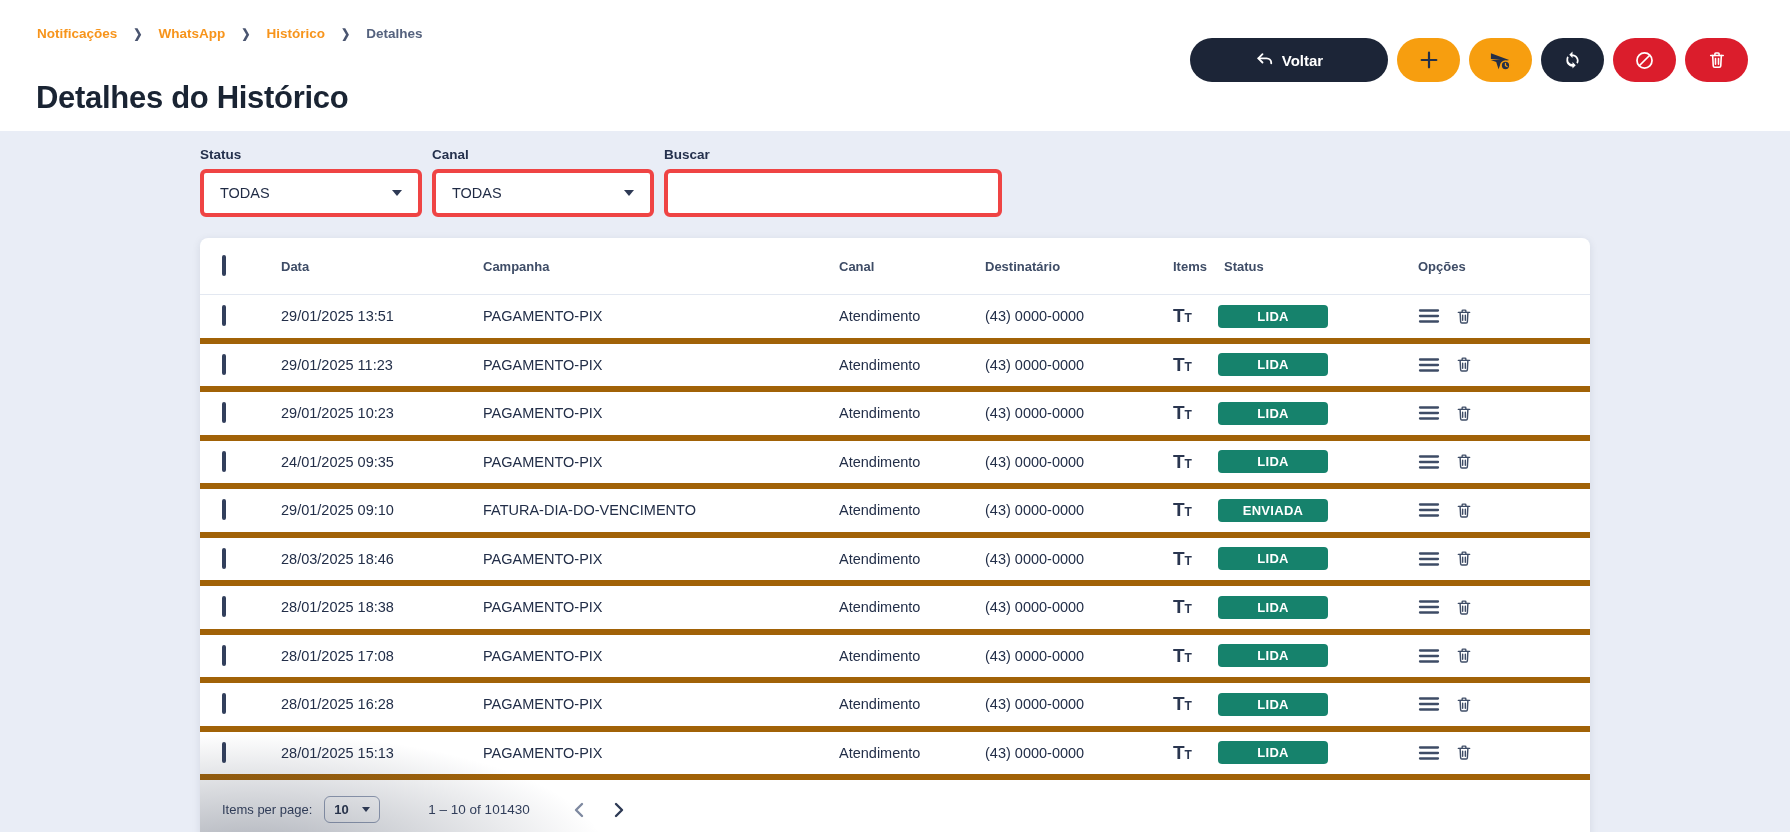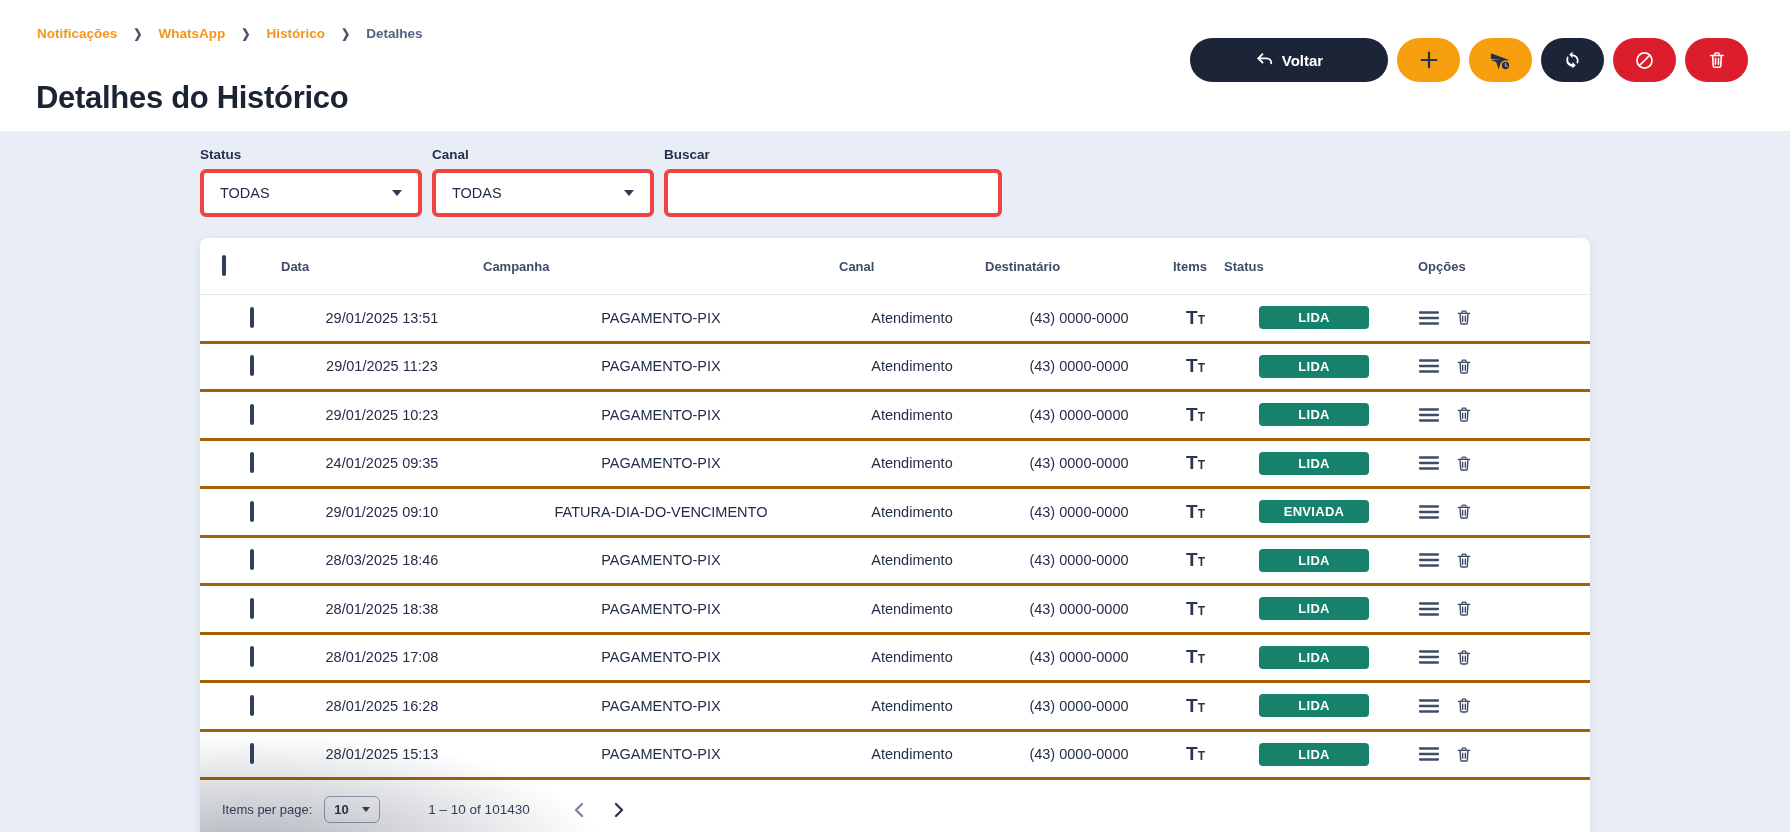--- a/index.html
+++ b/index.html
@@ -51,21 +51,21 @@
     box-shadow:0 2px 8px rgba(25,35,60,0.10); overflow:hidden; }
   .card-vignette { position:absolute; left:0; bottom:0; width:420px; height:110px;
     background:radial-gradient(ellipse at 12% 115%, rgba(40,50,72,0.38), rgba(40,50,72,0) 68%);
     pointer-events:none; }
 
   .tgrid { display:grid;
     grid-template-columns:59px 202px 356px 146px 188px 45px 192px 1fr;
     align-items:center; padding-left:22px; }
   .thead { height:57px; border-bottom:1px solid #E3E8F1; }
   .thead .th { font-size:13px; font-weight:700; color:#3E4C66; }
-  .trow { height:48.5px; border-bottom:3px solid #a16207;text-align:center; }
+  .trow { height:48.5px; border-bottom:6px solid #a16207; }
   .cell { font-size:14.5px; color:#222E48; }
 
   .checkbox { width:17px; height:17px; border:2px solid #323F5C; border-radius:3px;
     background:#FFFFFF; cursor:pointer; }
 
   .tipo-icon { color:#2A3650; font-weight:800; cursor:default; }
   .tipo-icon .big { font-size:19px; }
   .tipo-icon .small { font-size:12px; }
 
   .chip { display:inline-flex; align-items:center; justify-content:center;

